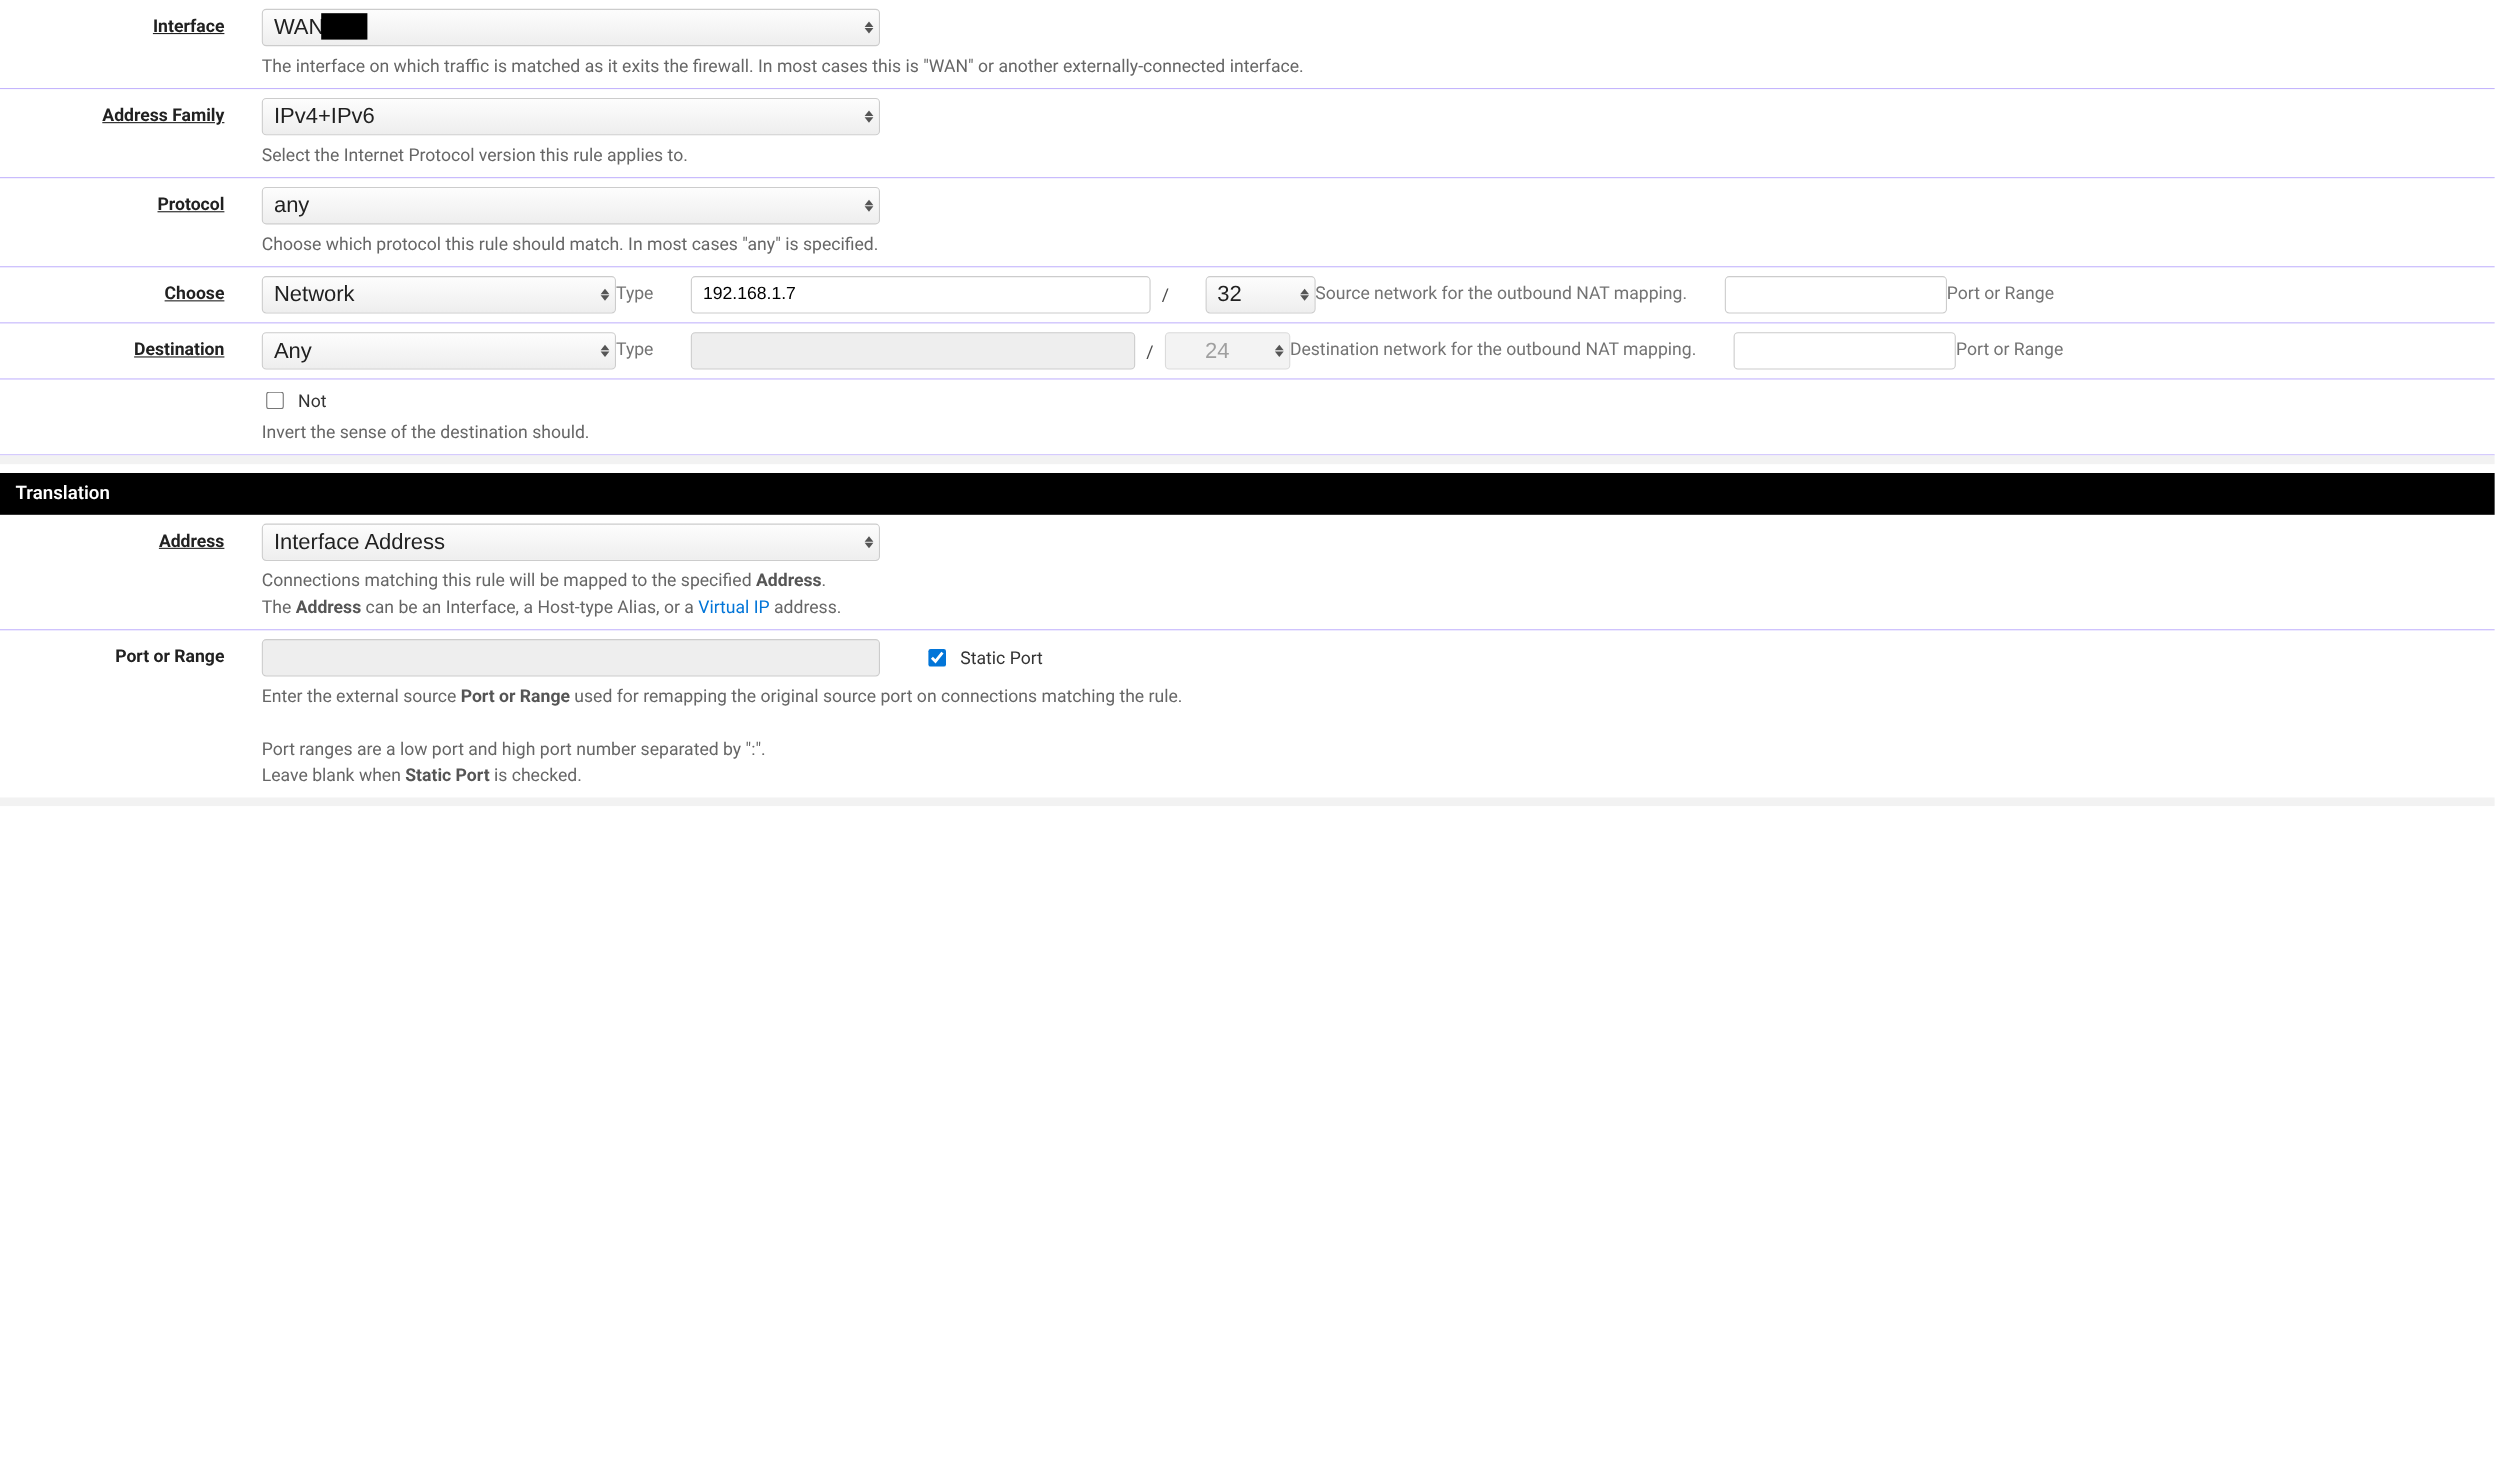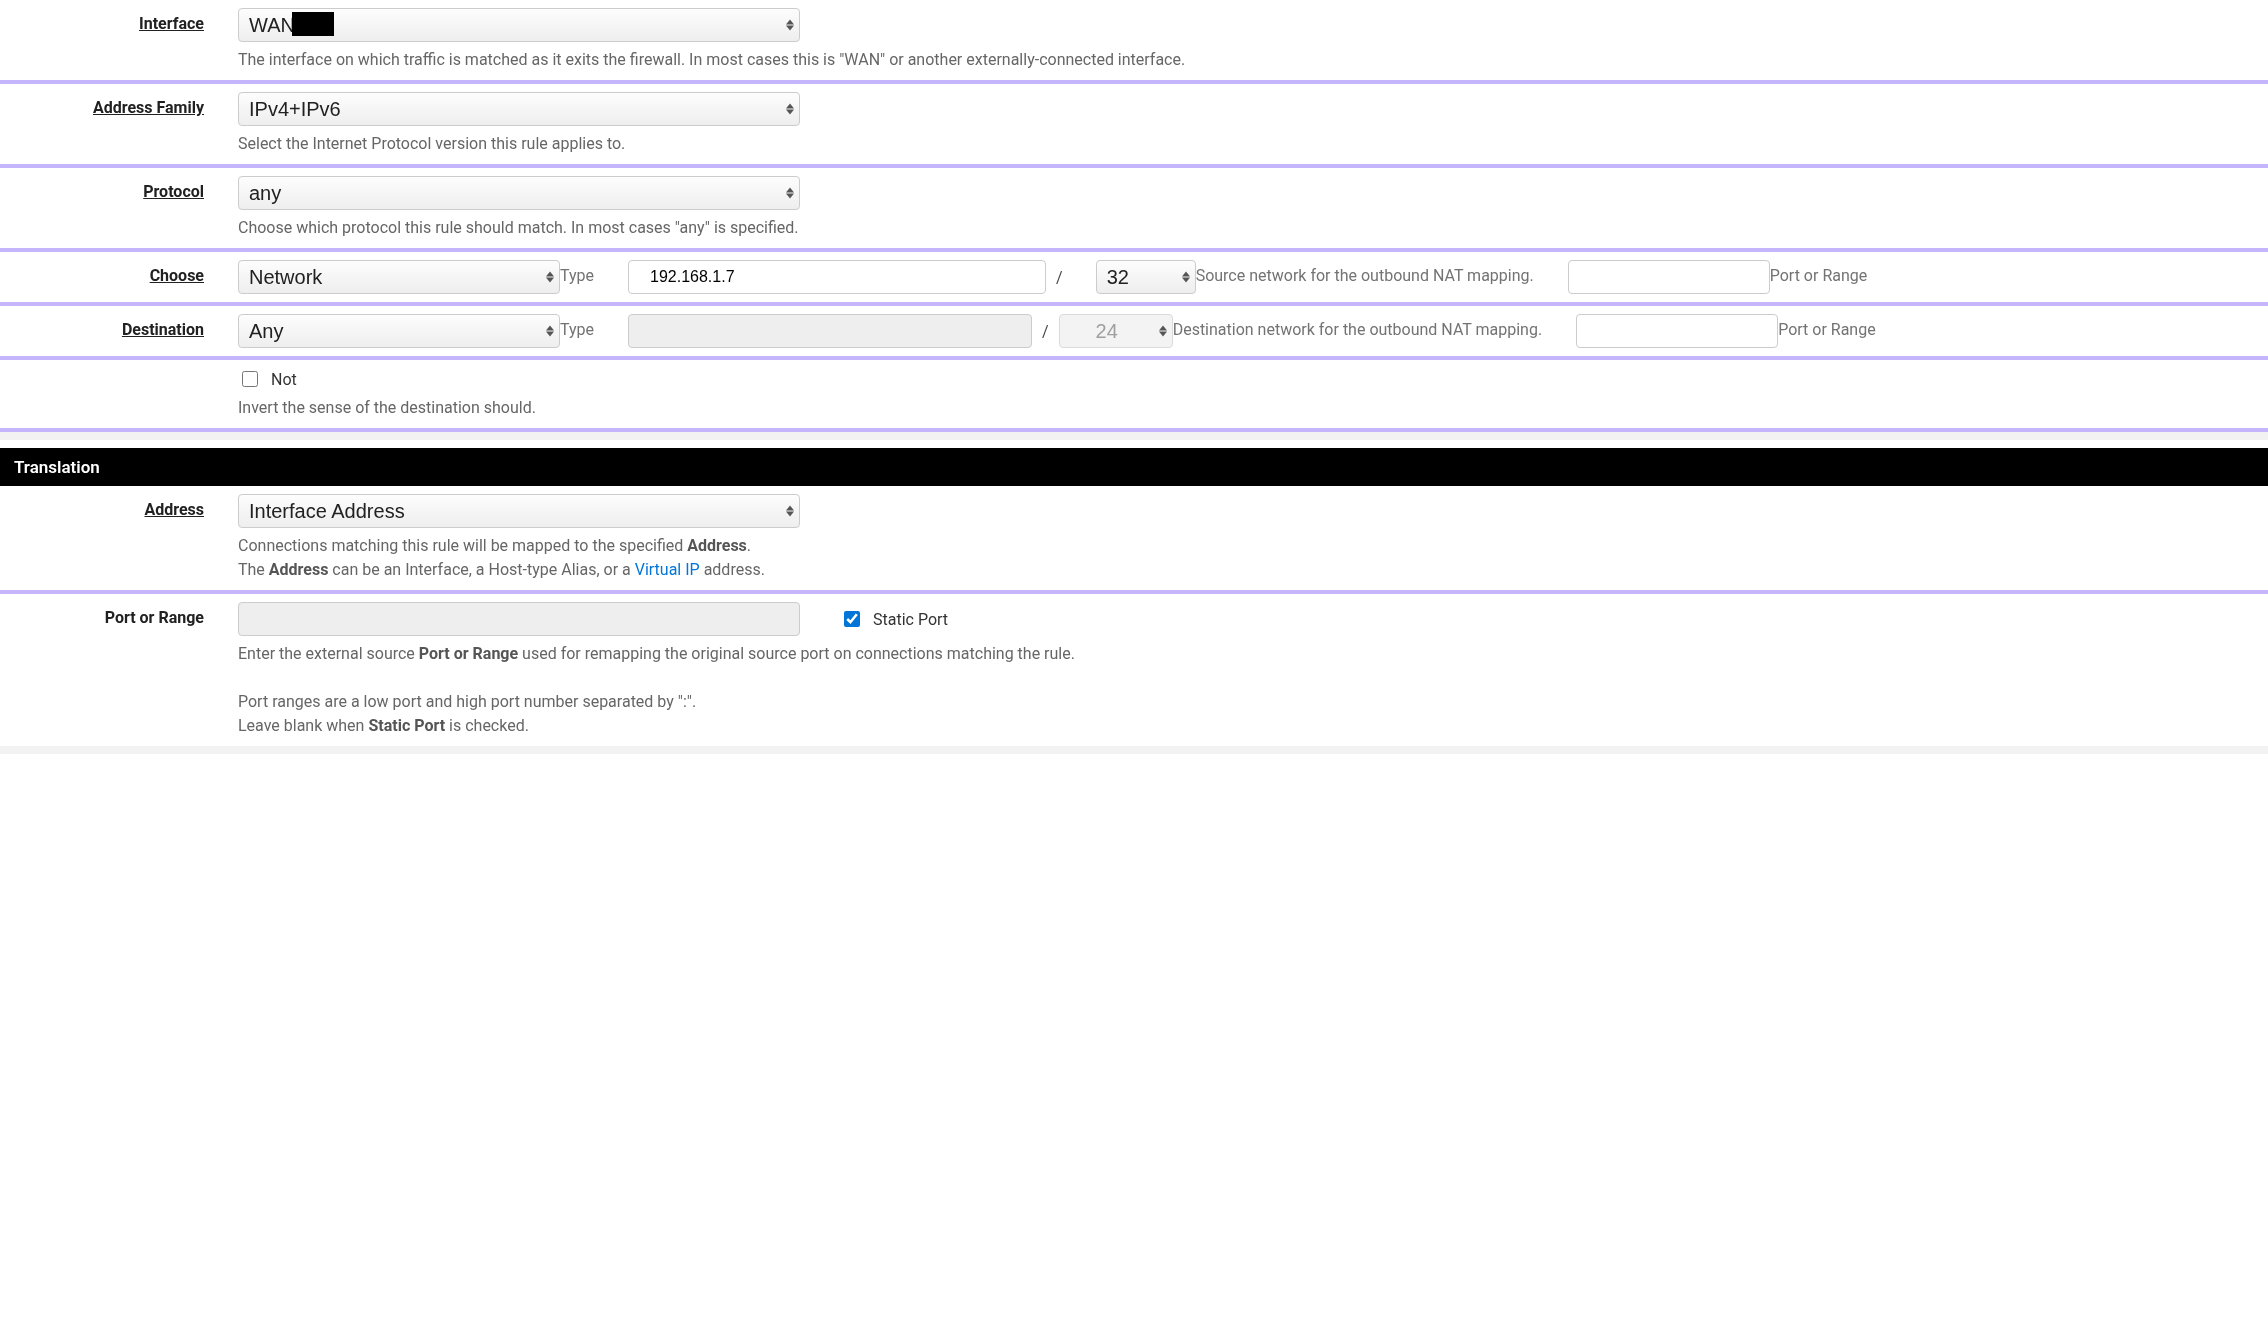--- a/index.html
+++ b/index.html
@@ -7,21 +7,21 @@
     margin: 0;
     font-family: -apple-system, BlinkMacSystemFont, "Segoe UI", Roboto, "Helvetica Neue", Arial, sans-serif;
     font-size: 16px;
     color: #333;
     background: #fff;
   }
   .row {
     display: flex;
     align-items: flex-start;
     padding: 8px 0;
-    border-bottom: 4px solid #c4b5fd;
+    border-bottom: 1px solid #c4b5fd;
   }
   .row.no-border { border-bottom: none; }
   .label-col {
     width: 238px;
     flex-shrink: 0;
     text-align: right;
     padding-right: 34px;
     padding-top: 6px;
   }
   .label-col label {
@@ -81,21 +81,21 @@
   }
   .select-caret .tri {
     width: 0; height: 0;
     border-left: 4px solid transparent;
     border-right: 4px solid transparent;
   }
   .select-caret .tri.up { border-bottom: 5px solid #555; }
   .select-caret .tri.down { border-top: 5px solid #555; }
   .text-input {
     height: 34px;
-    padding: 4px 21px;
+    padding: 4px 10px;
     font-size: 16px;
     border: 1px solid #ccc;
     border-radius: 4px;
     background: #fff;
   }
   .text-input:disabled {
     background: #eee;
     color: #777;
   }
   .help {

